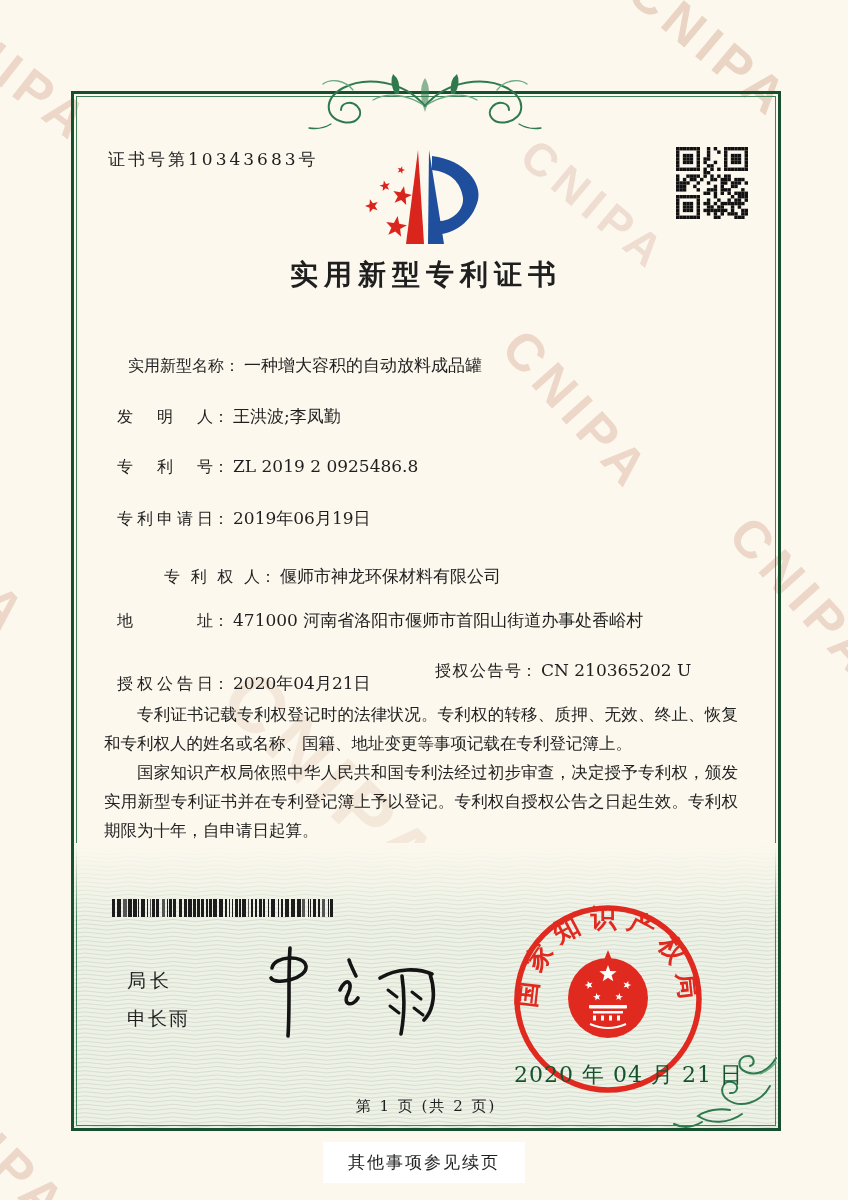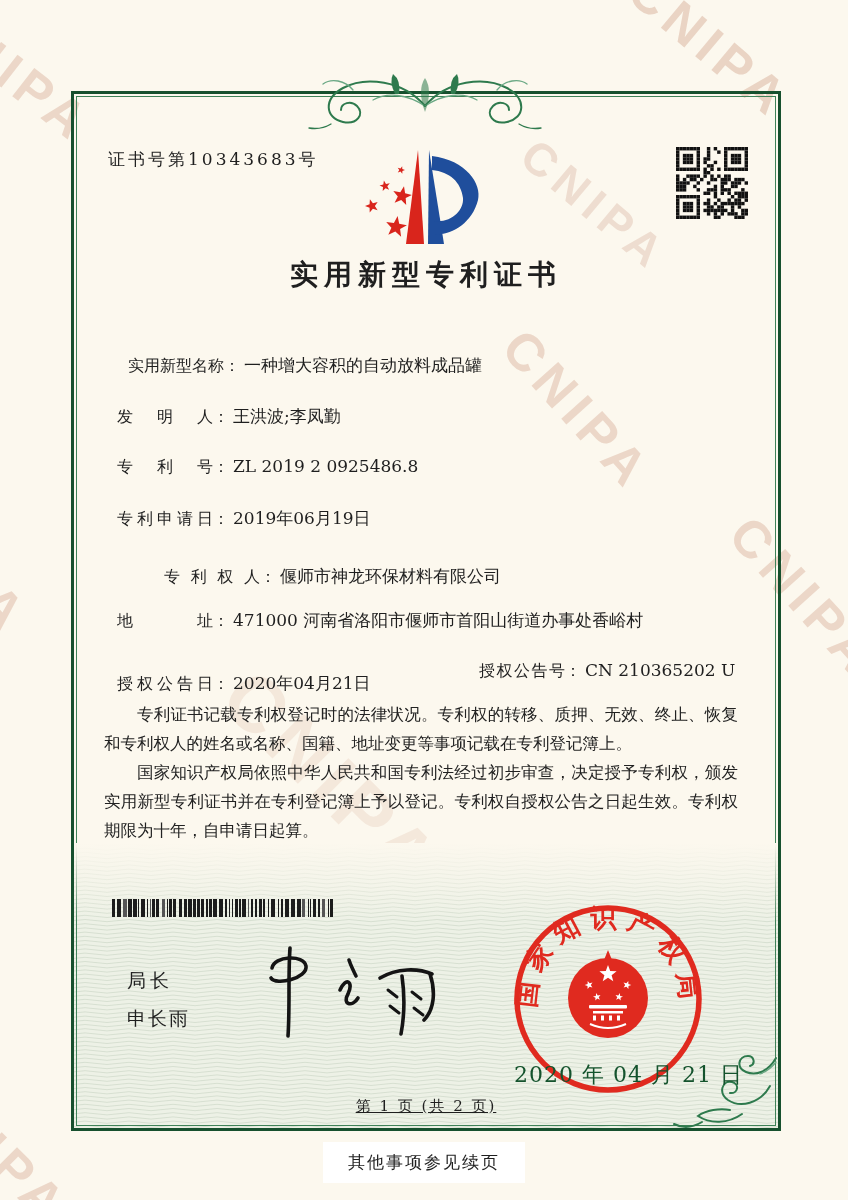--- a/index.html
+++ b/index.html
@@ -33,35 +33,35 @@
     font-size:28px;font-weight:bold;letter-spacing:6px;z-index:5;
   }
   .field-row{position:absolute;left:117px;height:24px;white-space:nowrap;z-index:5;font-size:17px;}
   .flabel{
     display:inline-block;width:96px;font-size:16px;vertical-align:baseline;
     text-align:justify;text-align-last:justify;
   }
   .fcolon{font-size:16px;}
   .fvalue{margin-left:4px;font-size:17px;}
   .grant-no{position:absolute;left:435px;top:660px;white-space:nowrap;z-index:5;font-size:17px;}
-  .grant-no .flabel{width:86px;margin-left:44px;}
+  .grant-no .flabel{width:86px;}
   .body-text{
     position:absolute;left:104px;top:700px;width:634px;z-index:5;
     font-size:16.5px;line-height:29px;text-align:justify;color:#222;
   }
   .body-text p{margin:0;text-indent:2em;}
   .sig-title{position:absolute;left:127px;top:968px;font-size:19px;letter-spacing:4px;z-index:6;}
   .sig-name{position:absolute;left:127px;top:1006px;font-size:19px;letter-spacing:2px;z-index:6;}
   .seal-date{
     position:absolute;left:514px;top:1060px;width:196px;font-size:22px;
     letter-spacing:1px;color:#14532d;z-index:7;white-space:nowrap;
   }
   .page-footer{
     position:absolute;left:71px;top:1097px;width:710px;text-align:center;
-    font-size:15px;letter-spacing:2px;z-index:6;text-decoration:underline;
+    font-size:15px;letter-spacing:2px;z-index:6;
   }
   .cont-note{
     position:absolute;left:50%;top:1142px;transform:translateX(-50%);
     background:#ffffff;padding:9px 25px;font-size:17px;letter-spacing:2px;z-index:6;
     white-space:nowrap;
   }
   .fade-top{
     position:absolute;left:74px;top:843px;width:704px;height:78px;z-index:3;
     background:linear-gradient(180deg,#fcf8ee 0%,rgba(252,248,238,0) 100%);
     pointer-events:none;

